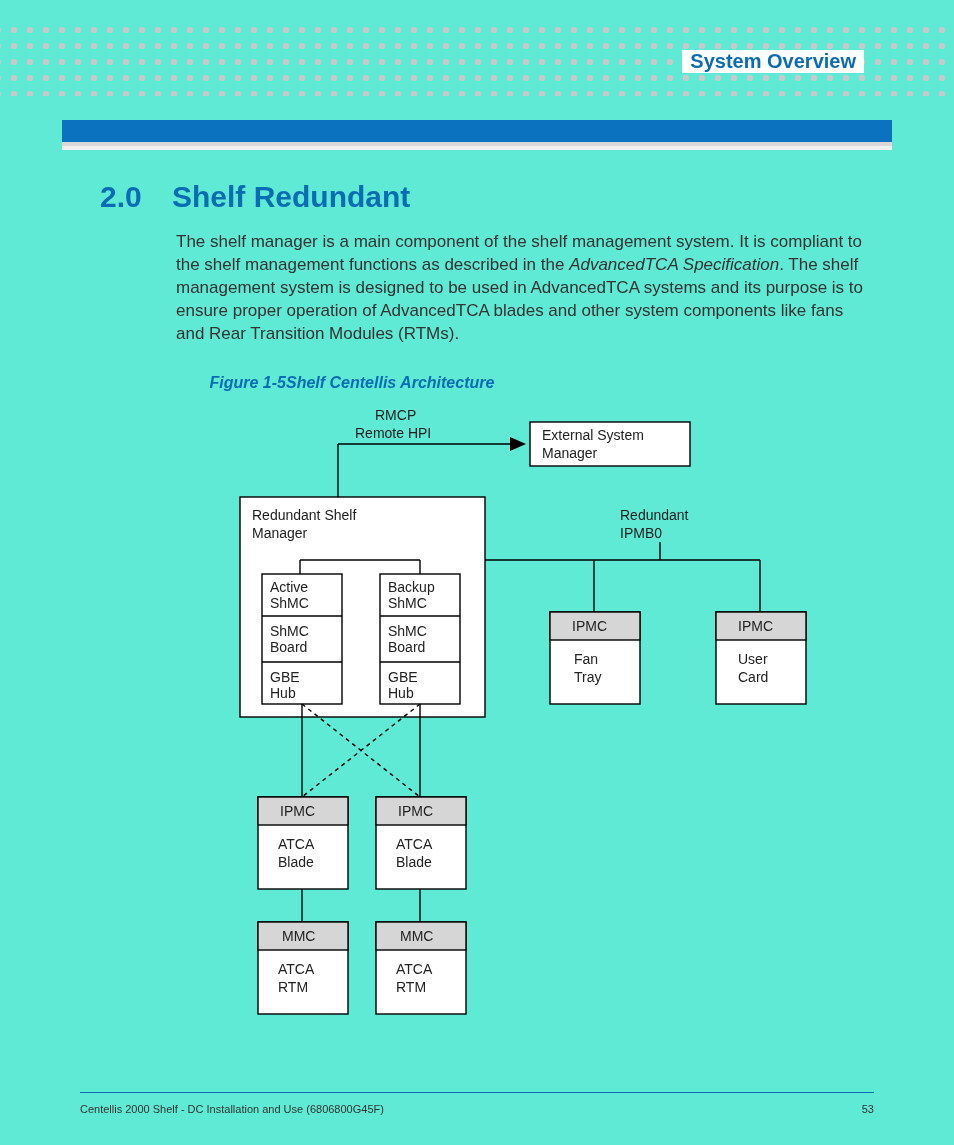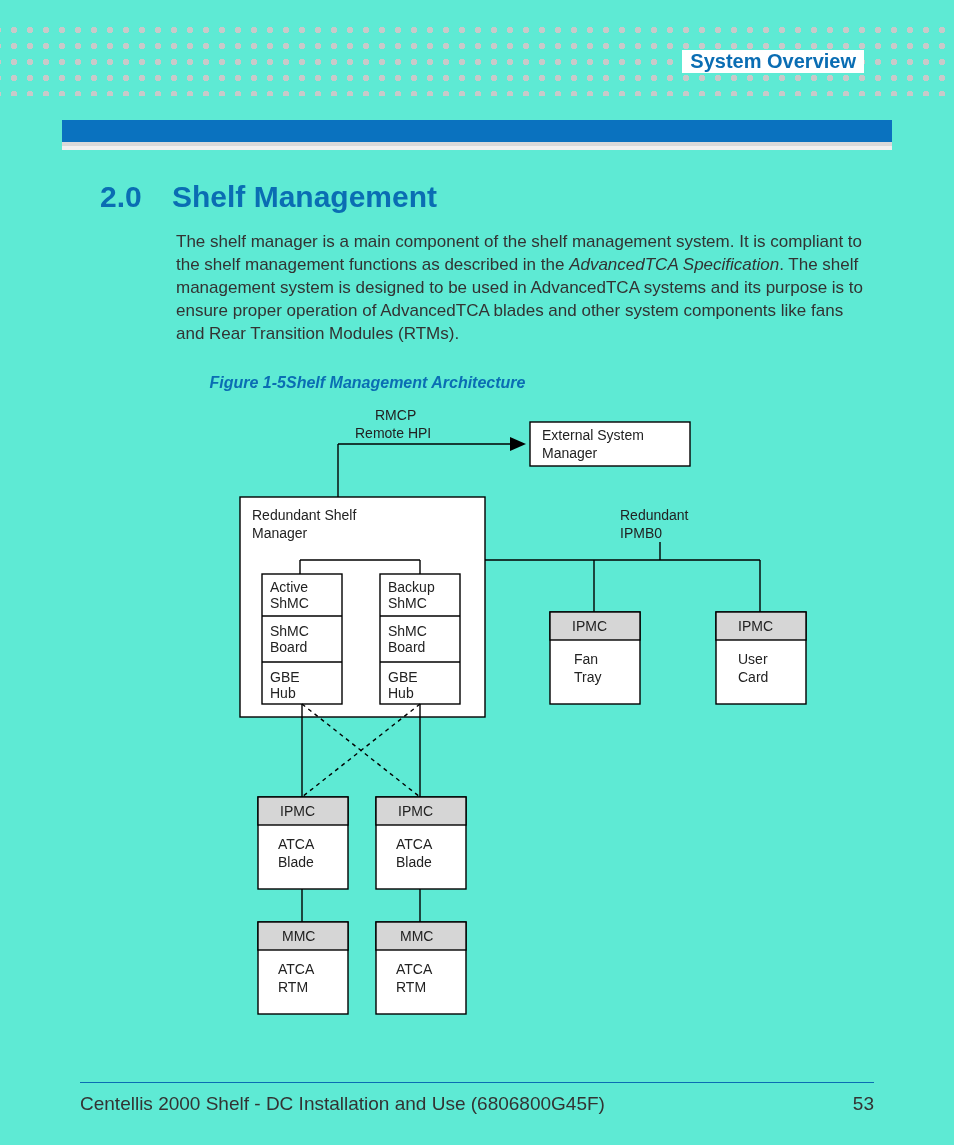--- a/index.html
+++ b/index.html
@@ -96,21 +96,21 @@
     margin-left: 120px;
     margin-top: 4px;
   }
   .footer {
     position: absolute;
     bottom: 30px;
     left: 80px;
     right: 80px;
     border-top: 1px solid #0a6db3;
     padding-top: 10px;
-    font-size: 19px;
+    font-size: 11px;
     color: #333;
     display: flex;
     justify-content: space-between;
   }
   .footer .page-num {
     font-weight: 400;
     margin-left: 36px;
   }
   
   .diag-label {
@@ -146,29 +146,29 @@
 </head>
 <body>
 
 <div class="page">
   <div class="dots"></div>
   <div class="chapter-label">System Overview</div>
   <div class="blue-bar"></div>
 
   <div class="content">
     <h2 class="h1">
-      <span class="num">2.0</span><span>Shelf Management</span>
+      <span class="num">2.0</span><span>Shelf Redundant</span>
     </h2>
 
     <p class="body-text">
       <span>The shelf manager is a main component of the shelf management system. It is compliant to the shelf management functions as described in the </span><em>AdvancedTCA Specification</em><span>. The shelf management system is designed to be used in AdvancedTCA systems and its purpose is to ensure proper operation of AdvancedTCA blades and other system components like fans and Rear Transition Modules (RTMs).</span>
     </p>
 
     <div class="fig-caption">
-      <span class="fignum">Figure 1-5</span><span>Shelf Management Architecture</span>
+      <span class="fignum">Figure 1-5</span><span>Shelf Centellis Architecture</span>
     </div>
 
     <div class="diagram-wrap">
       <svg width="640" height="620" viewBox="0 0 640 620">
 
         <text class="diag-label" x="155" y="18">RMCP</text>
         <text class="diag-label" x="135" y="36">Remote HPI</text>
 
         <line class="diag-line" x1="118" y1="42" x2="290" y2="42"></line>
         <polygon class="arrowhead" points="290,35 290,49 306,42"></polygon>

